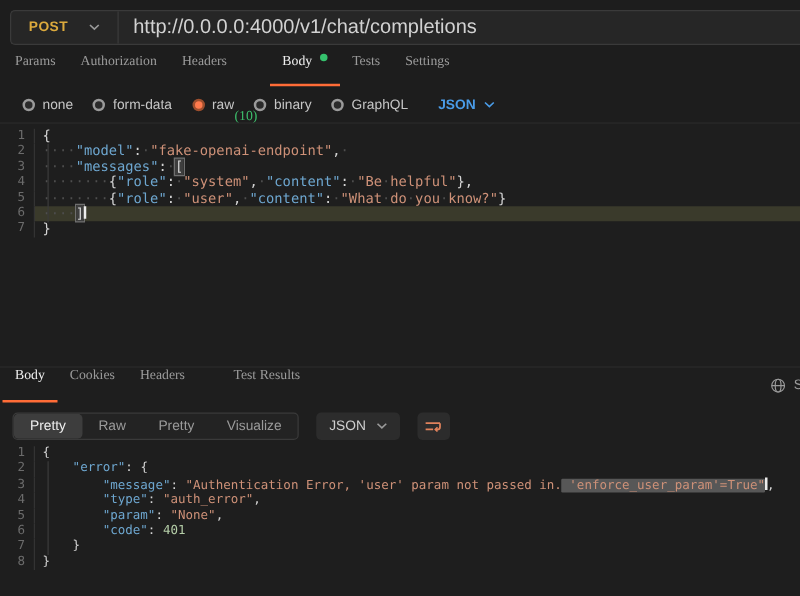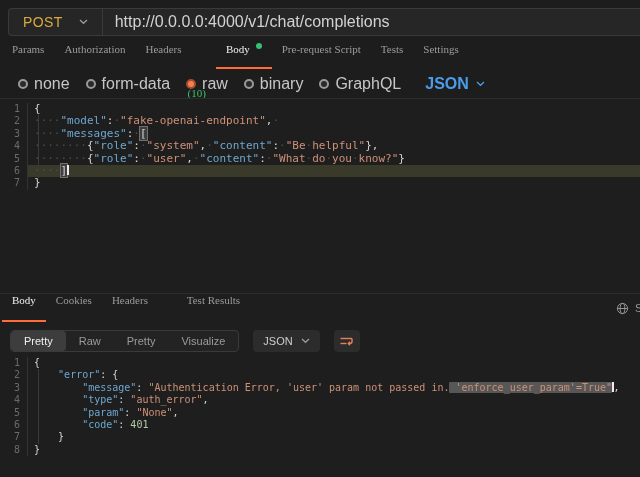--- a/index.html
+++ b/index.html
@@ -13,38 +13,38 @@
   .app { display:flex; flex-direction:column; height:477px; }
 
   
   .url-row { padding:8px 0 7px 8px; }
   .url-bar {
     height:28px; background:#262626; border:1px solid #3a3a3a;
     border-radius:4px 0 0 4px; border-right:none;
     display:flex; align-items:center; overflow:hidden;
   }
   .method { display:flex; align-items:center; gap:16px; padding:0 14px; height:100%; cursor:pointer; }
-  .method-label { color:#dcaa3d; font-weight:400; font-size:14px; letter-spacing:.4px; }
+  .method-label { color:#dcaa3d; font-weight:700; font-size:11px; letter-spacing:.4px; }
   .vsep { width:1px; height:100%; background:#3a3a3a; }
   .url-text { padding-left:12px; font-size:16px; color:#d2d2d2; }
 
   
   .tabs { display:flex; align-items:stretch; height:26px; padding-left:2px; }
   .tab {
     display:flex; align-items:flex-start; gap:6px; padding:0 10px;
     font-size:11px; color:#9b9b9b; border-bottom:2px solid transparent; cursor:pointer;font-family:Liberation Serif, serif;
   }
   .tab.active { color:#f0f0f0; border-bottom-color:#ff6c37; }
   .count { color:#3dc06c;margin-top:44px; }
   .mod-dot { width:6px; height:6px; border-radius:50%; background:#35c16d; }
 
   
   .mode-row {
     display:flex; align-items:center; height:30px; padding-left:18px; gap:16px;
-    font-size:16px; color:#c6c6c6; border-bottom:1px solid #2d2d2d;
+    font-size:11px; color:#c6c6c6; border-bottom:1px solid #2d2d2d;
   }
   .radio-item { display:flex; align-items:center; gap:6px; cursor:pointer; }
   .radio { width:10px; height:10px; border-radius:50%; border:2.5px solid #9a9a9a; background:#2a2a2a; }
   .radio-item.selected .radio { border-color:#9e4f2e; background:#ff7a4d; }
   .format-select { display:flex; align-items:center; gap:7px; margin-left:8px; color:#4a9ce8; font-weight:600; cursor:pointer; }
 
   
   .editor {
     position:relative; background:#1e1e1e;
     font-family:"DejaVu Sans Mono", monospace;
@@ -112,23 +112,20 @@
       </div>
     <div class="tab">
         <span>Headers</span>
         <span class="count">(10)</span>
       </div>
     <div class="tab active">
         <span>Body</span>
         <span class="mod-dot"></span>
       </div>
     <div class="tab">
-        <span>Pre-request Script</span>
-      </div>
-    <div class="tab">
         <span>Tests</span>
       </div>
     <div class="tab">
         <span>Settings</span>
       </div>
   </div>
 
   <div class="mode-row">
     <div class="radio-item">
         <span class="radio"></span>

